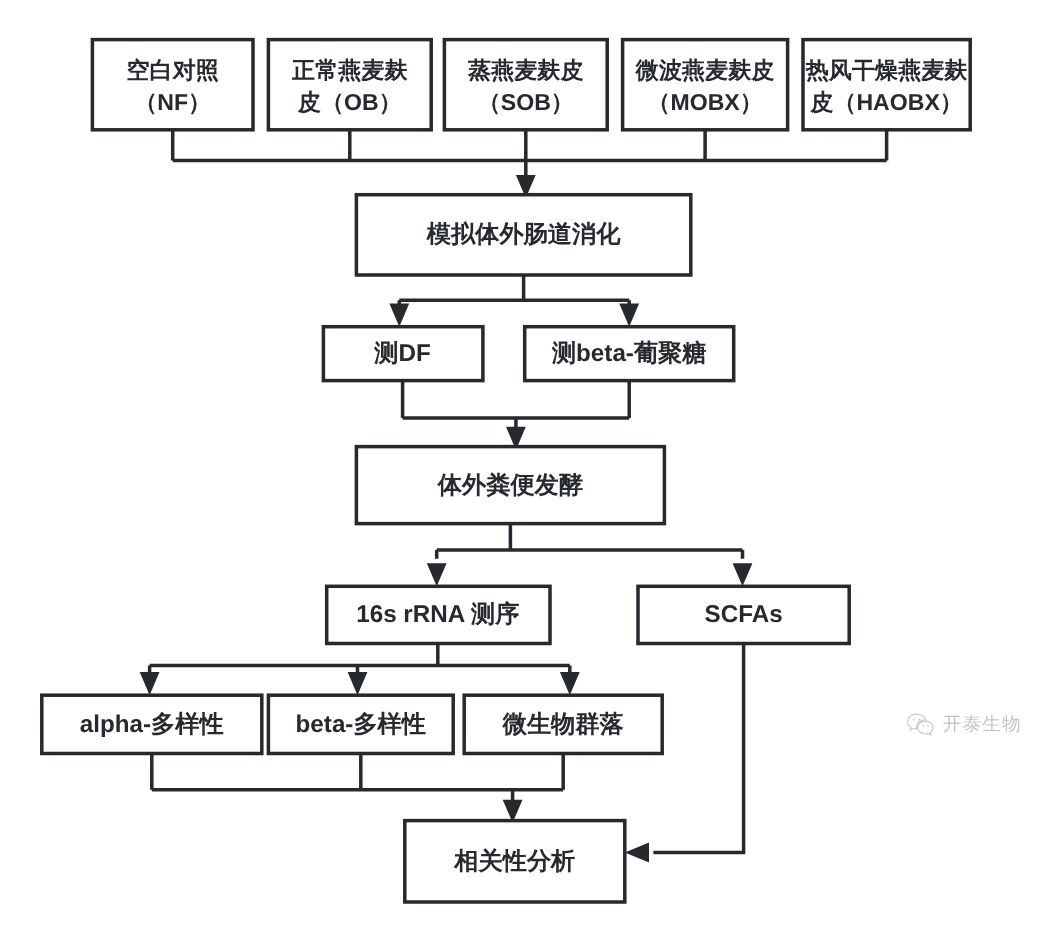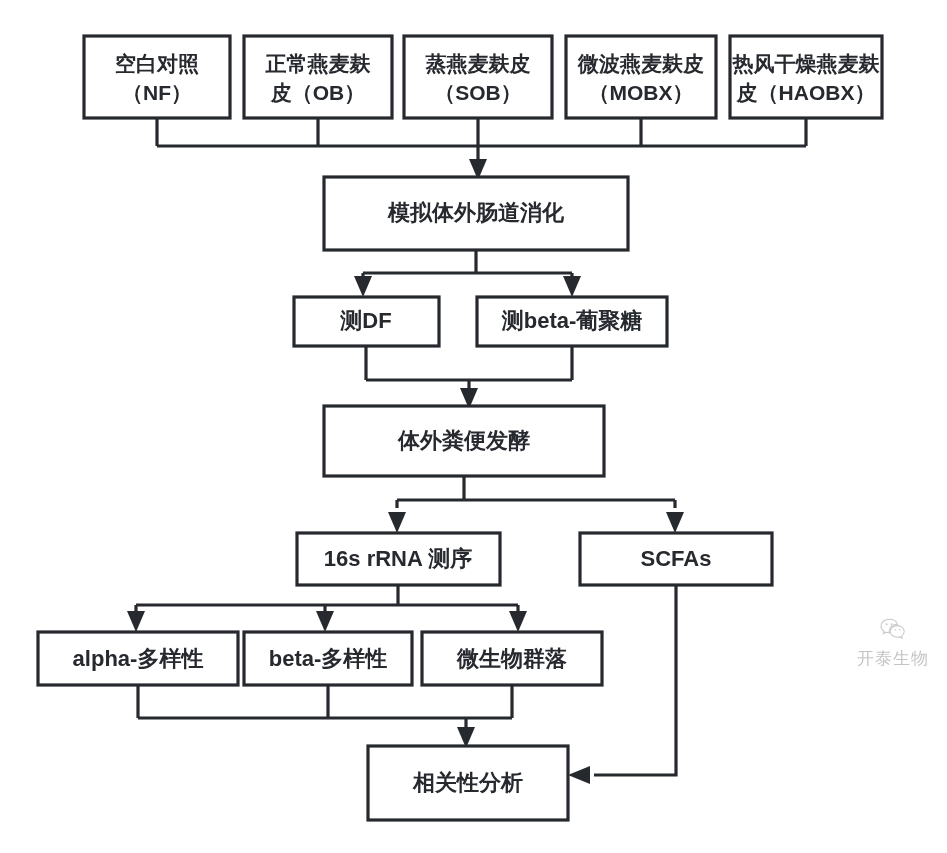--- a/index.html
+++ b/index.html
@@ -51,21 +51,20 @@
   }
   .watermark {
     position: absolute;
     right: 18px;
     bottom: 18px;
     display: flex;
     align-items: center;
     gap: 7px;
     opacity: 0.45;
     user-select: none;
-    flex-direction: column;
   }
   .watermark-text {
     font-family: "Liberation Sans", "DejaVu Sans", sans-serif;
     font-size: 17px;
     color: #7c7c7c;
     letter-spacing: 1px;
   }
   .wechat-icon svg { display: block; }
 </style>
 </head>

